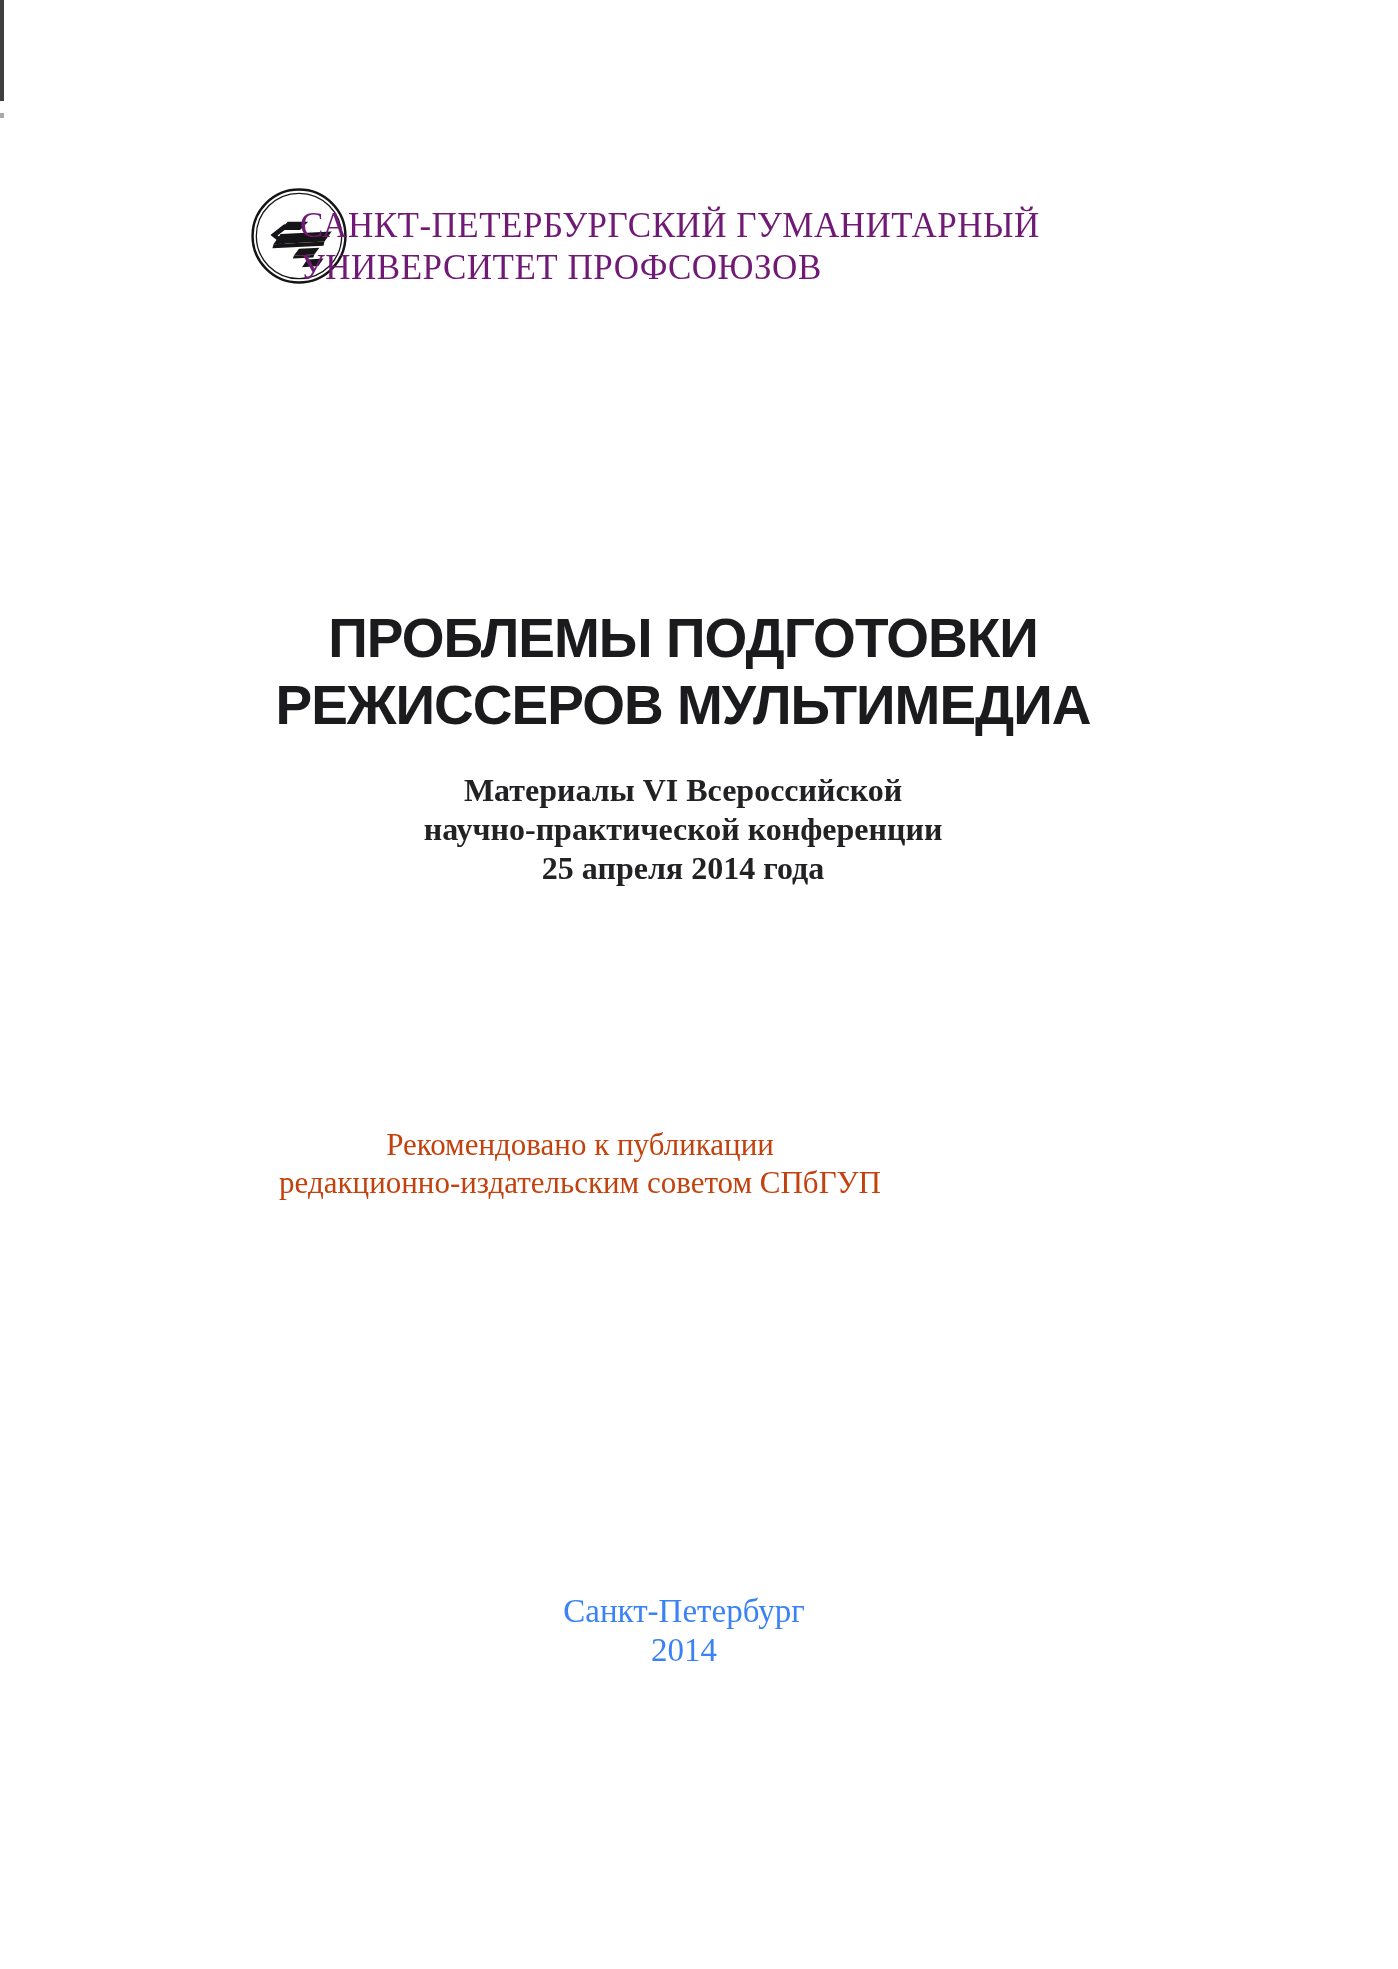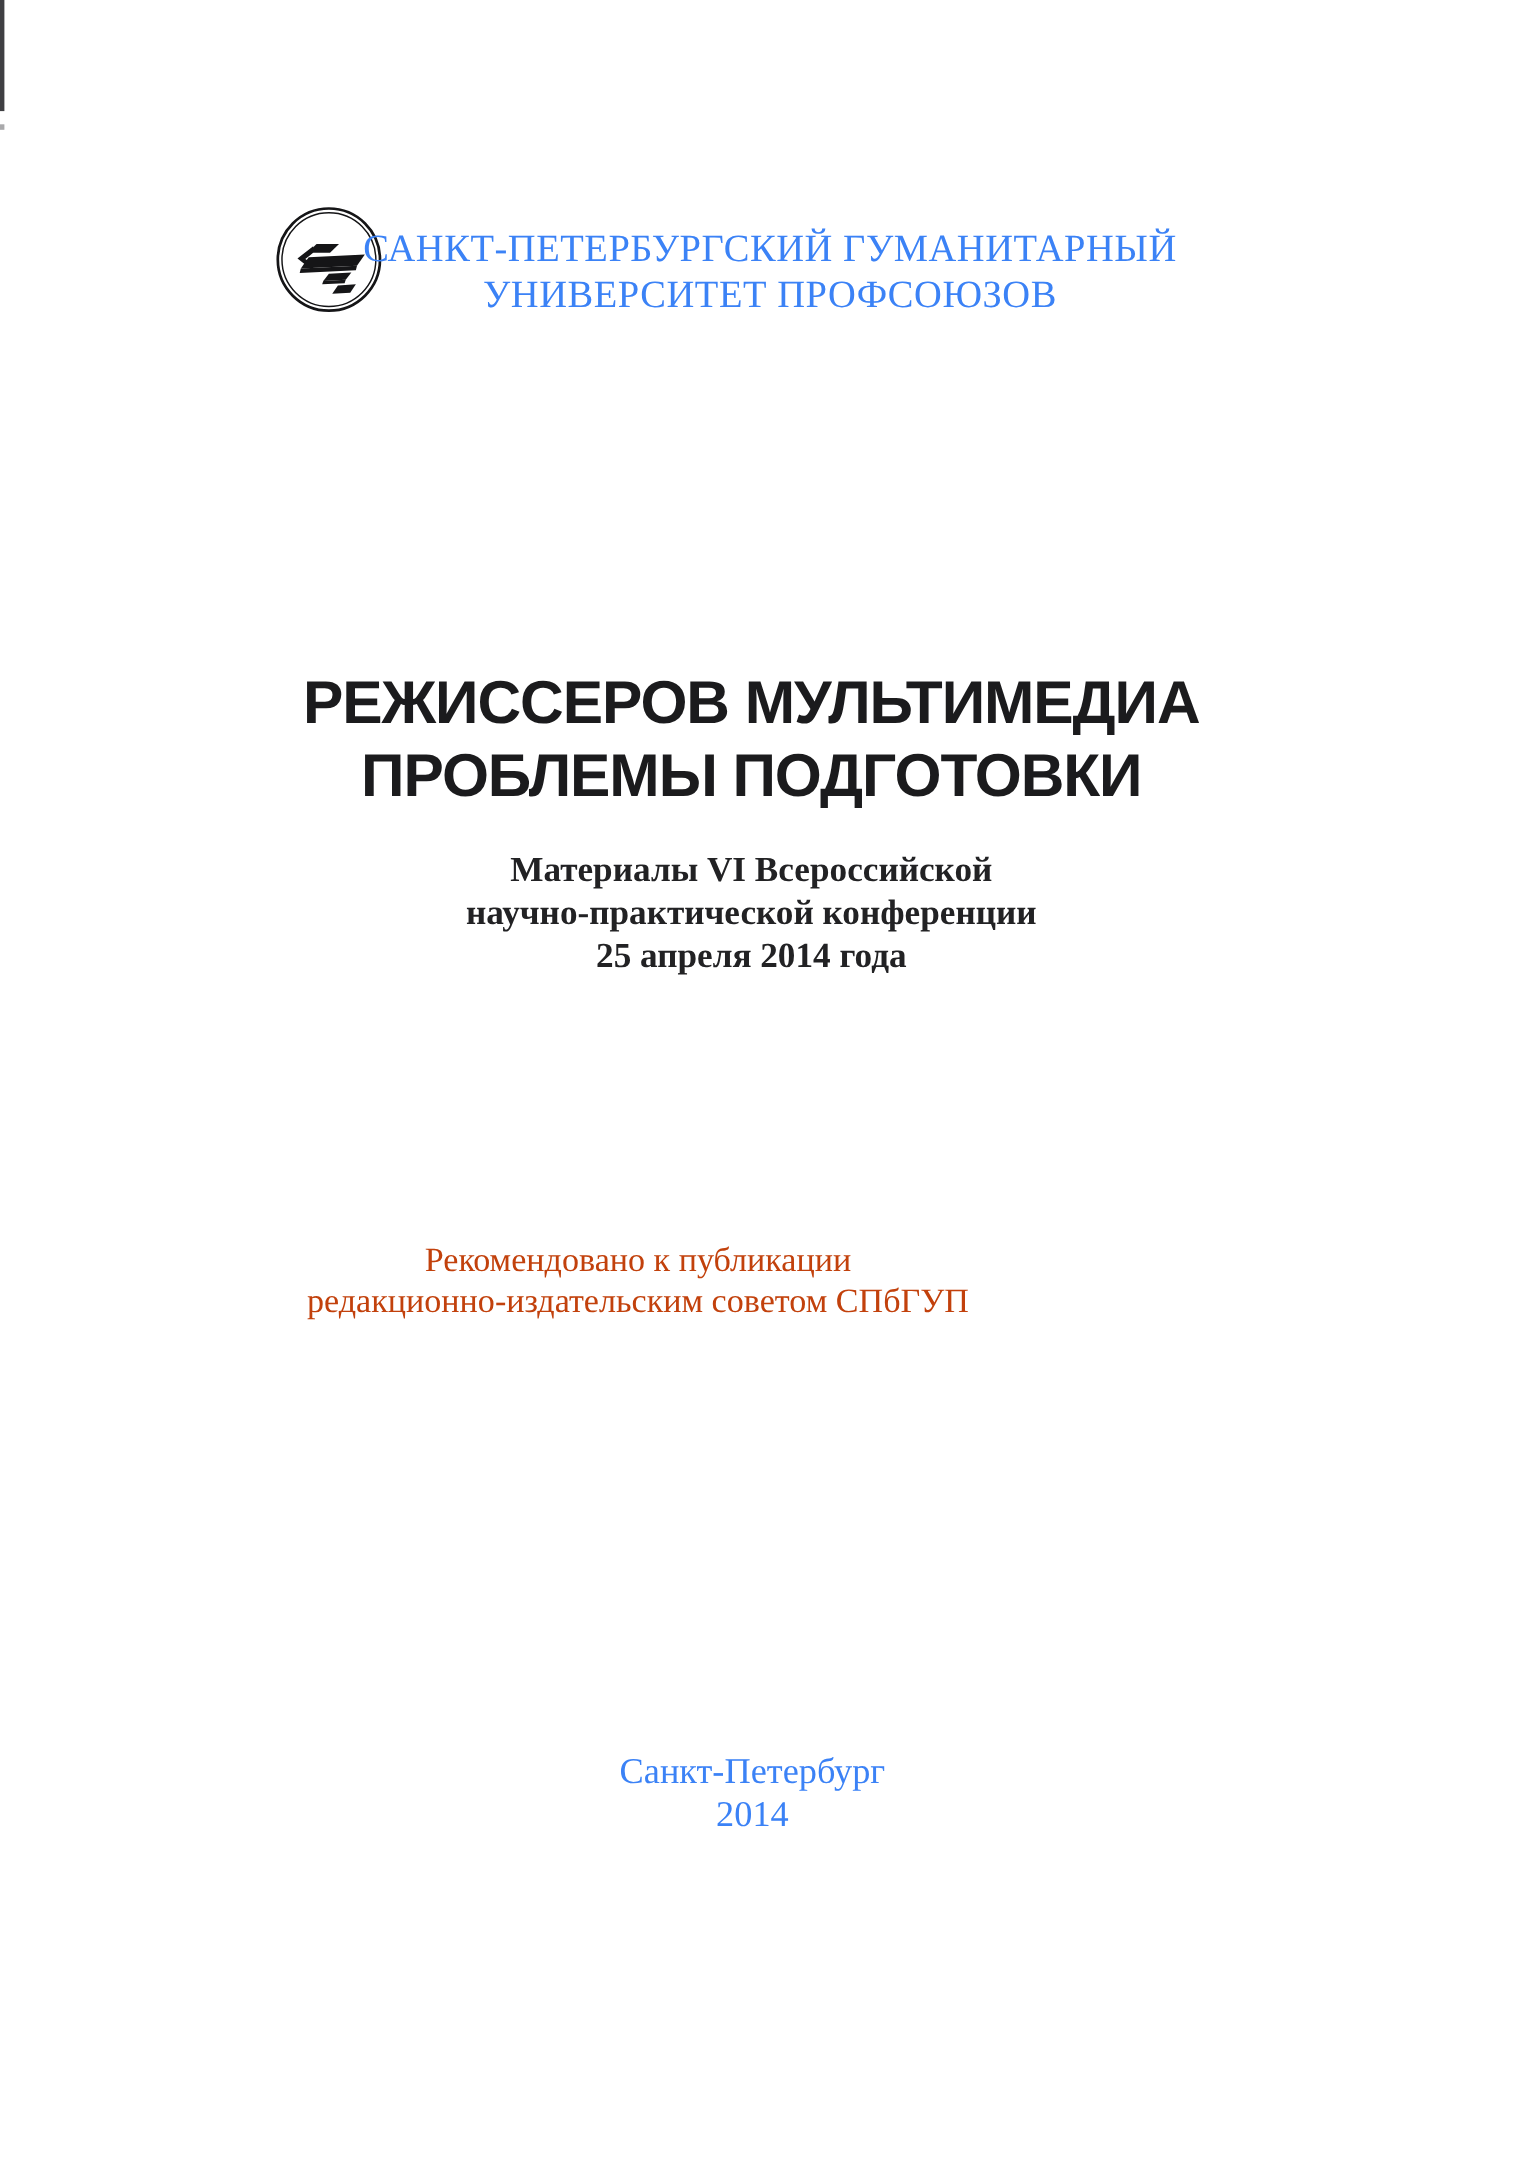--- a/index.html
+++ b/index.html
@@ -36,26 +36,26 @@
     left: 250px;
     top: 187px;
     width: 98px;
     height: 98px;
   }
   .header-text {
     position: absolute;
     top: 205px;
     left: 300px;
     right: 298px;
-    text-align: center;
+    text-align: left;
     font-family: "Liberation Serif", serif;
     font-size: 35px;
     line-height: 42px;
     letter-spacing: 0.5px;
-    color: #3b82f6;
+    color: #701a75;
     white-space: nowrap;
   }
   .main-title {
     position: absolute;
     top: 605px;
     left: 0;
     width: 1366px;
     text-align: center;
     font-family: "Liberation Sans", sans-serif;
     font-weight: 700;
@@ -126,22 +126,22 @@
       </g>
     </svg>
   </div>
 
   <div class="header-text">
     <div>САНКТ-ПЕТЕРБУРГСКИЙ ГУМАНИТАРНЫЙ</div>
     <div>УНИВЕРСИТЕТ ПРОФСОЮЗОВ</div>
   </div>
 
   <div class="main-title">
+    <div>ПРОБЛЕМЫ ПОДГОТОВКИ</div>
     <div>РЕЖИССЕРОВ МУЛЬТИМЕДИА</div>
-    <div>ПРОБЛЕМЫ ПОДГОТОВКИ</div>
   </div>
 
   <div class="subtitle">
     <div>Материалы VI Всероссийской</div>
     <div>научно-практической конференции</div>
     <div>25 апреля 2014 года</div>
   </div>
 
   <div class="approval">
     <div>Рекомендовано к публикации</div>

